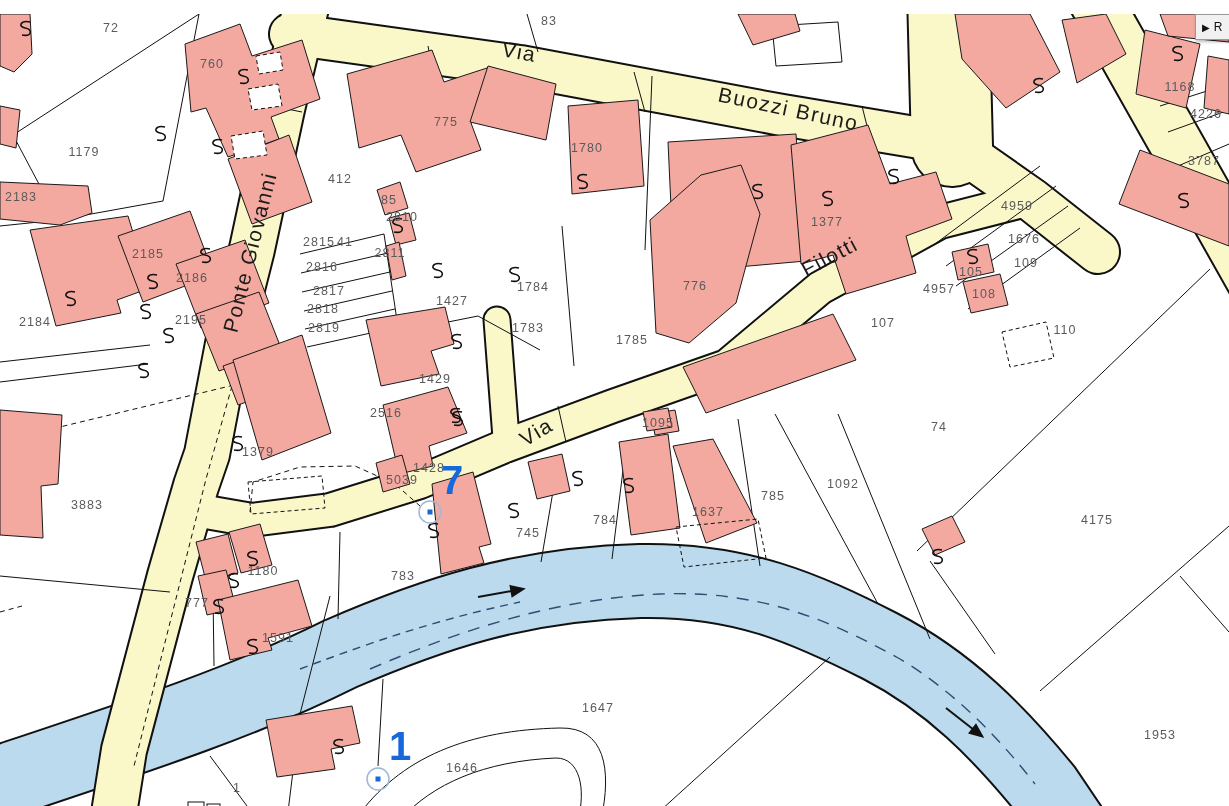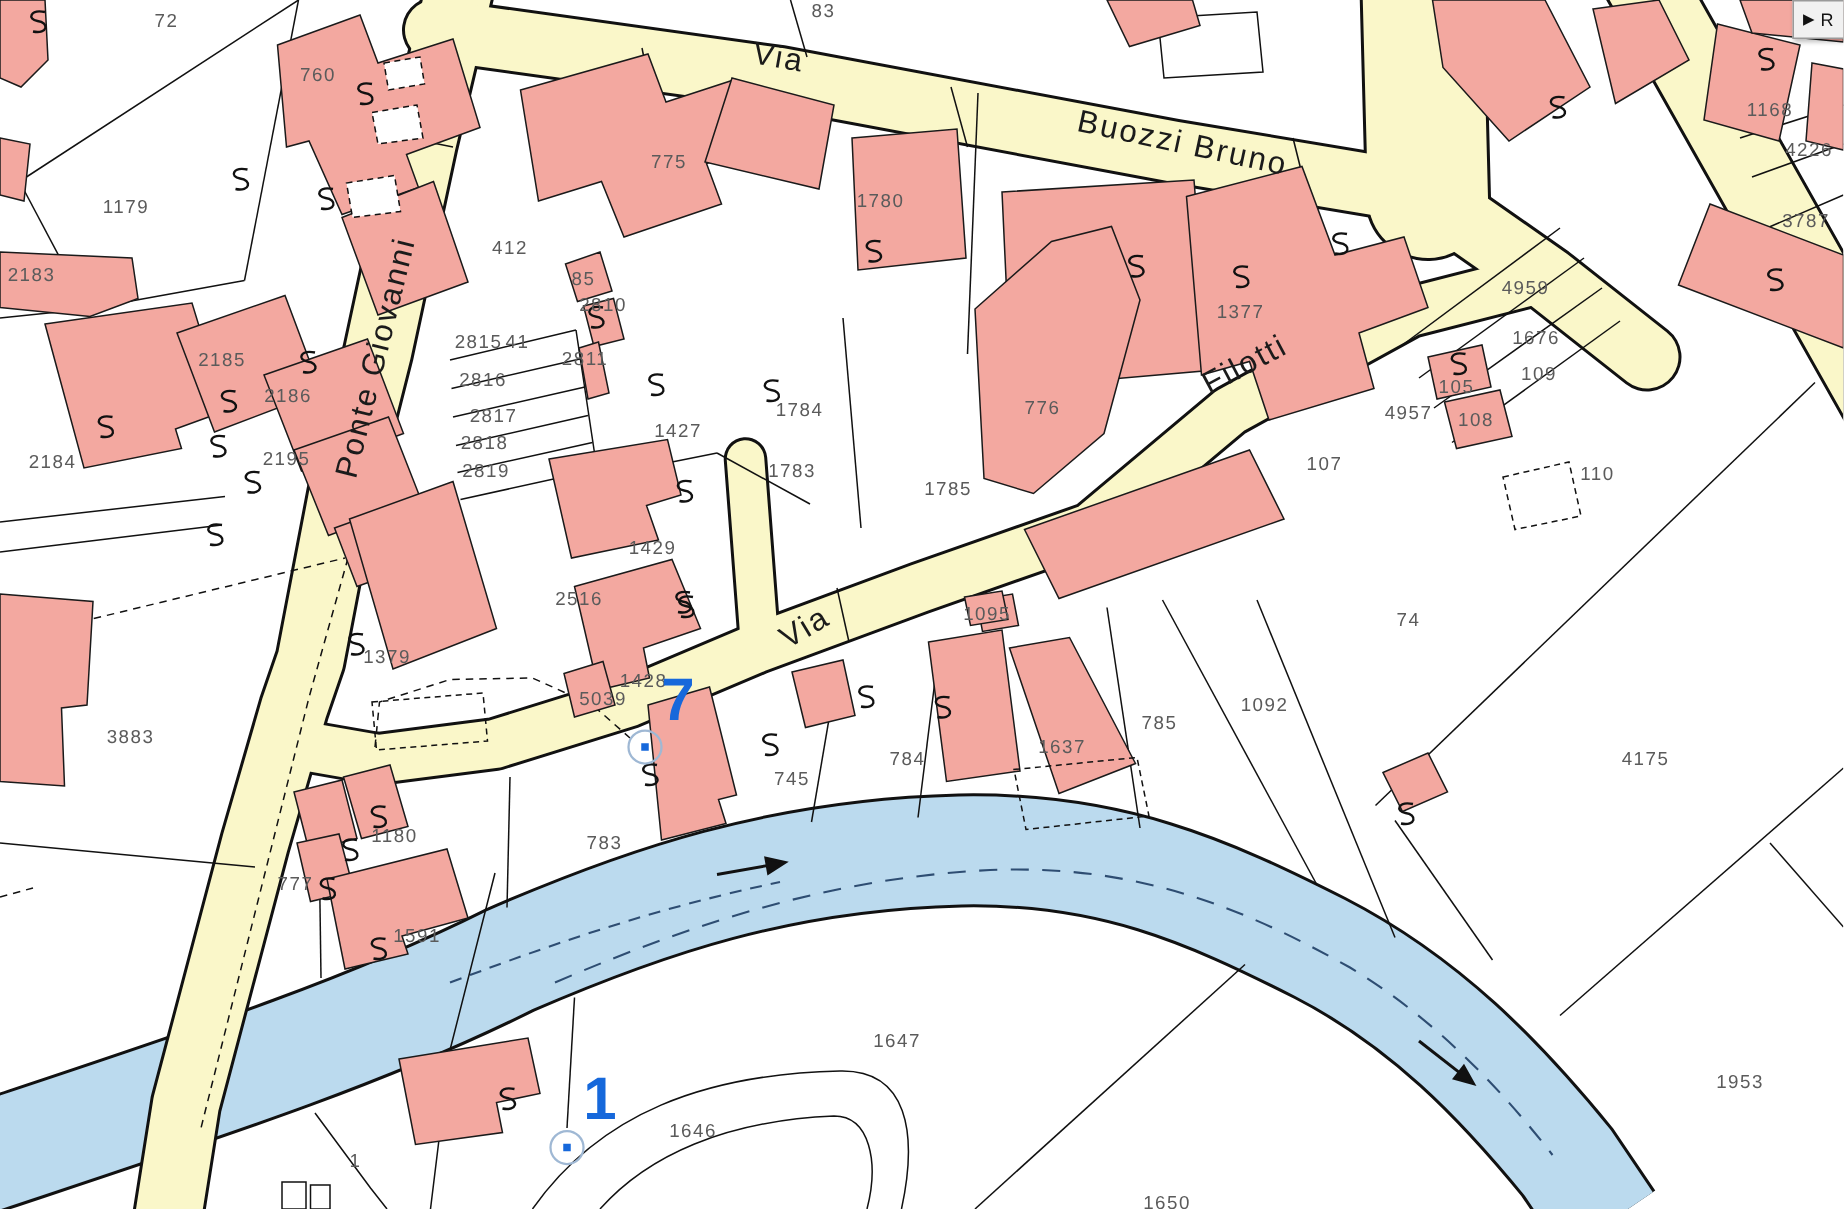--- a/index.html
+++ b/index.html
@@ -1,16 +1,16 @@
 <!DOCTYPE html>
 <html style="--background: #ffffff; --building-fill: #F3A8A0; --building-stroke: #1a1a1a; --road-fill: #FAF7C9; --road-casing: #111111; --water-fill: #BBDAEE; --water-casing: #111111; --water-dash: #2e4d72; --parcel-line: #111111; --label-color: #5b5b5b; --street-label-color: #1b1b1b; --marker-color: #1668db; --marker-ring: #9fb8d4;"><head>
 <meta charset="utf-8">
 <style>
   html,body{margin:0;padding:0;background:#fff;width:1229px;height:806px;overflow:hidden;}
-  #stage{position:relative;width:1229px;height:674px;font-family:"Liberation Sans",sans-serif;background:var(--background,#fff);}
+  #stage{position:relative;width:1229px;height:674px;font-family:"Liberation Sans",sans-serif;background:var(--background,#fff);margin-top:14px;}
   svg{display:block}
   .bld{fill:var(--building-fill,#F3A8A0);stroke:var(--building-stroke,#1a1a1a);stroke-width:1;}
   .pline{stroke:var(--parcel-line,#111);stroke-width:1;fill:none;}
   .pdash{stroke:var(--parcel-line,#111);stroke-width:1;fill:none;stroke-dasharray:5 4;}
   .court{fill:#fff;stroke:var(--parcel-line,#111);stroke-width:1;stroke-dasharray:4 3;}
   .courtopen{fill:none;stroke:var(--parcel-line,#111);stroke-width:1;stroke-dasharray:4 3;}
   .roadcase{fill:none;stroke:var(--road-casing,#111);stroke-linecap:round;stroke-linejoin:round;}
   .roadfill{fill:none;stroke:var(--road-fill,#FAF7C9);stroke-linecap:round;stroke-linejoin:round;}
   .rivercase{fill:none;stroke:var(--water-casing,#111);stroke-linecap:butt;}
   .riverfill{fill:none;stroke:var(--water-fill,#BBDAEE);stroke-linecap:butt;}

